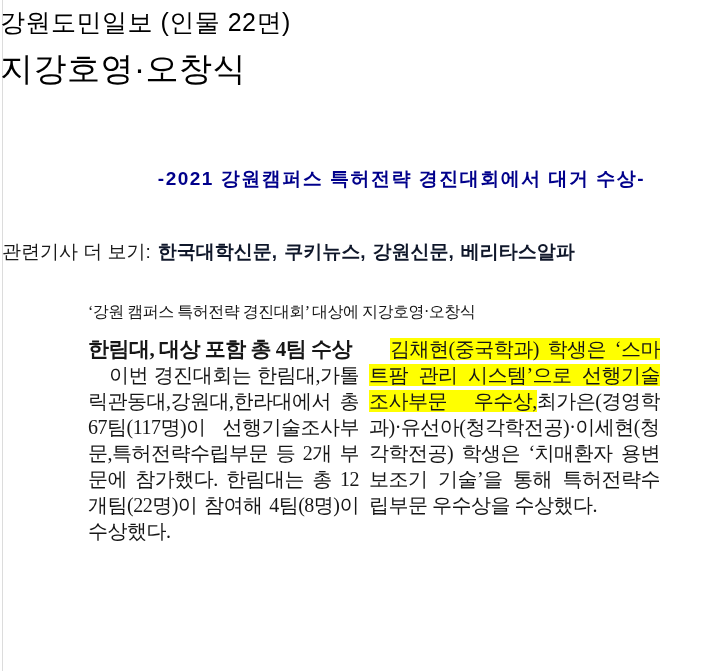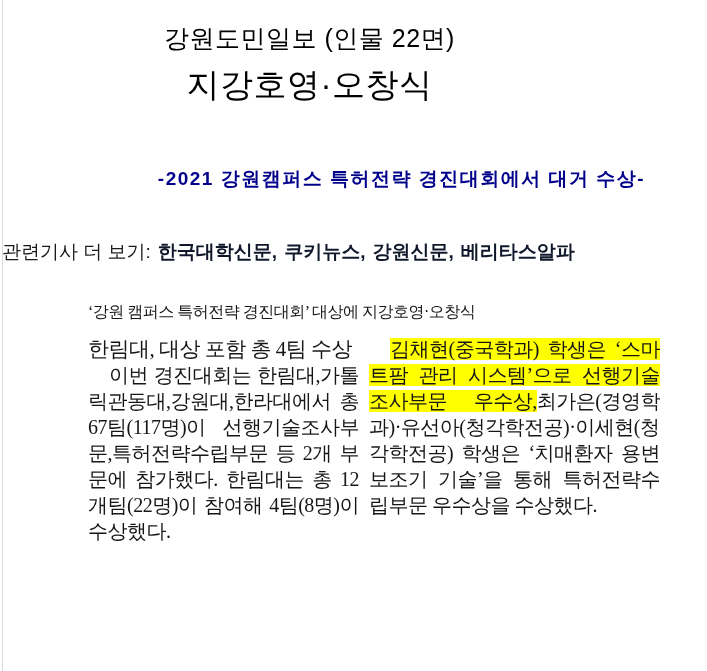--- a/index.html
+++ b/index.html
@@ -3,21 +3,21 @@
 <meta charset="utf-8">
 <style>
   html,body{margin:0;padding:0;}
   body{
     width:707px;height:671px;position:relative;overflow:hidden;
     background:#ffffff;color:#000;
     font-family:"Liberation Sans","DejaVu Sans",sans-serif;
   }
   .edge-line{position:absolute;left:2px;top:0;height:100%;width:1px;background:#dcdcdc;}
   
-  .header{position:absolute;top:22px;left:0;width:619px;text-align:center;}
+  .header{position:absolute;top:6px;left:0;width:619px;}
   .masthead{font-size:25px;line-height:32px;font-weight:500;letter-spacing:0.5px;}
   .main-title{font-size:33px;line-height:52px;font-weight:500;margin-top:5px;letter-spacing:0.5px;}
   .subtitle{
     position:absolute;top:166px;left:0;width:707px;text-align:center;
     color:#00008B;font-size:19px;font-weight:700;letter-spacing:1.5px;margin-left:48px;
   }
   
   .related{position:absolute;top:239px;left:2px;font-size:19px;color:#1a1a1a;white-space:nowrap;}
   .related-label{font-weight:400;}
   .related a{color:#0f172a;font-weight:700;text-decoration:none;margin-left:7px;}
@@ -25,21 +25,21 @@
   .article{
     position:absolute;left:88px;top:296px;width:572px;color:#161616;
     font-family:"Liberation Serif","DejaVu Serif",serif;
   }
   .headline{font-size:16px;font-weight:400;line-height:32px;margin:0 0 8px 0;white-space:nowrap;letter-spacing:-0.5px;}
   .columns{display:flex;gap:10px;align-items:flex-start;}
   .col{font-size:20px;line-height:26px;text-align:justify;word-break:break-all;letter-spacing:-0.5px;}
   .col-left{width:271px;}
   .col-right{width:291px;}
   .col p{margin:0;}
-  .subhead{font-size:21px;font-weight:400;margin:0 0 23px 0;letter-spacing:-0.5px;}
+  .subhead{font-size:21px;font-weight:700;margin:0 0 23px 0;letter-spacing:-0.5px;}
   .indent{text-indent:21px;}
   .hl{background:#FFFF00;}
 </style>
 </head>
 <body>
 
 <div class="edge-line"></div>
 
 <div class="header">
   <div class="masthead">강원도민일보 (인물 22면)</div>

